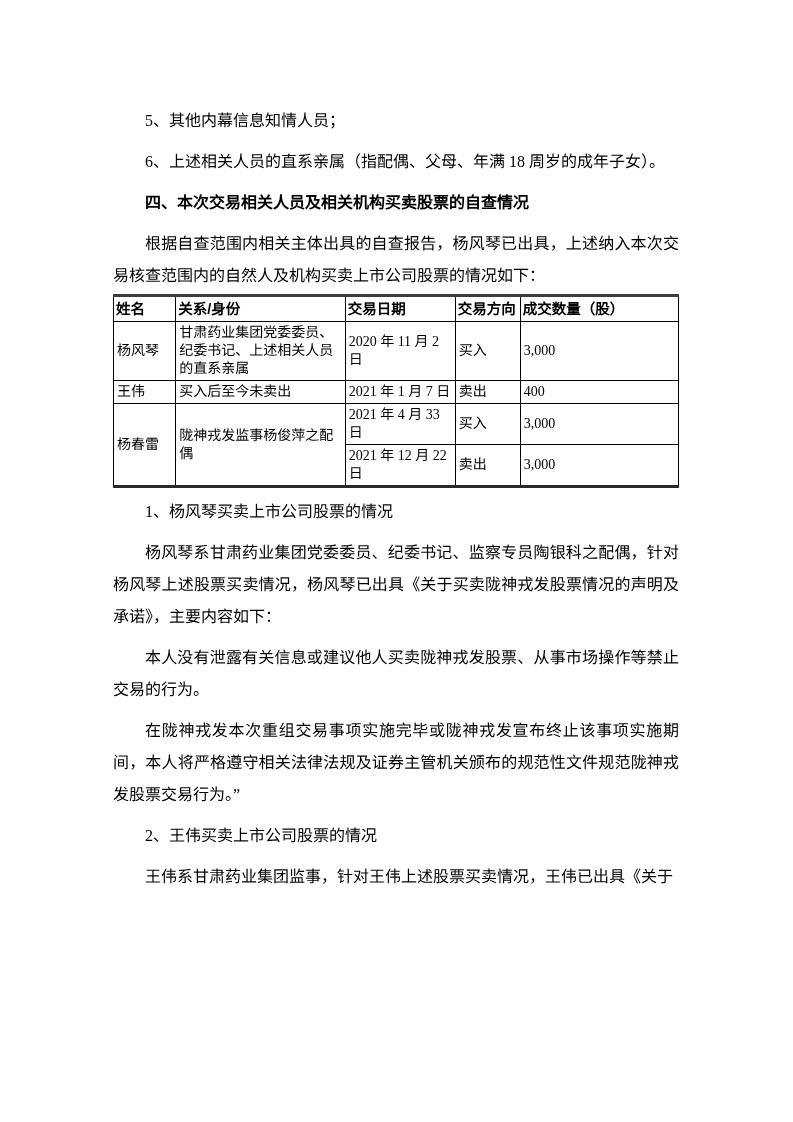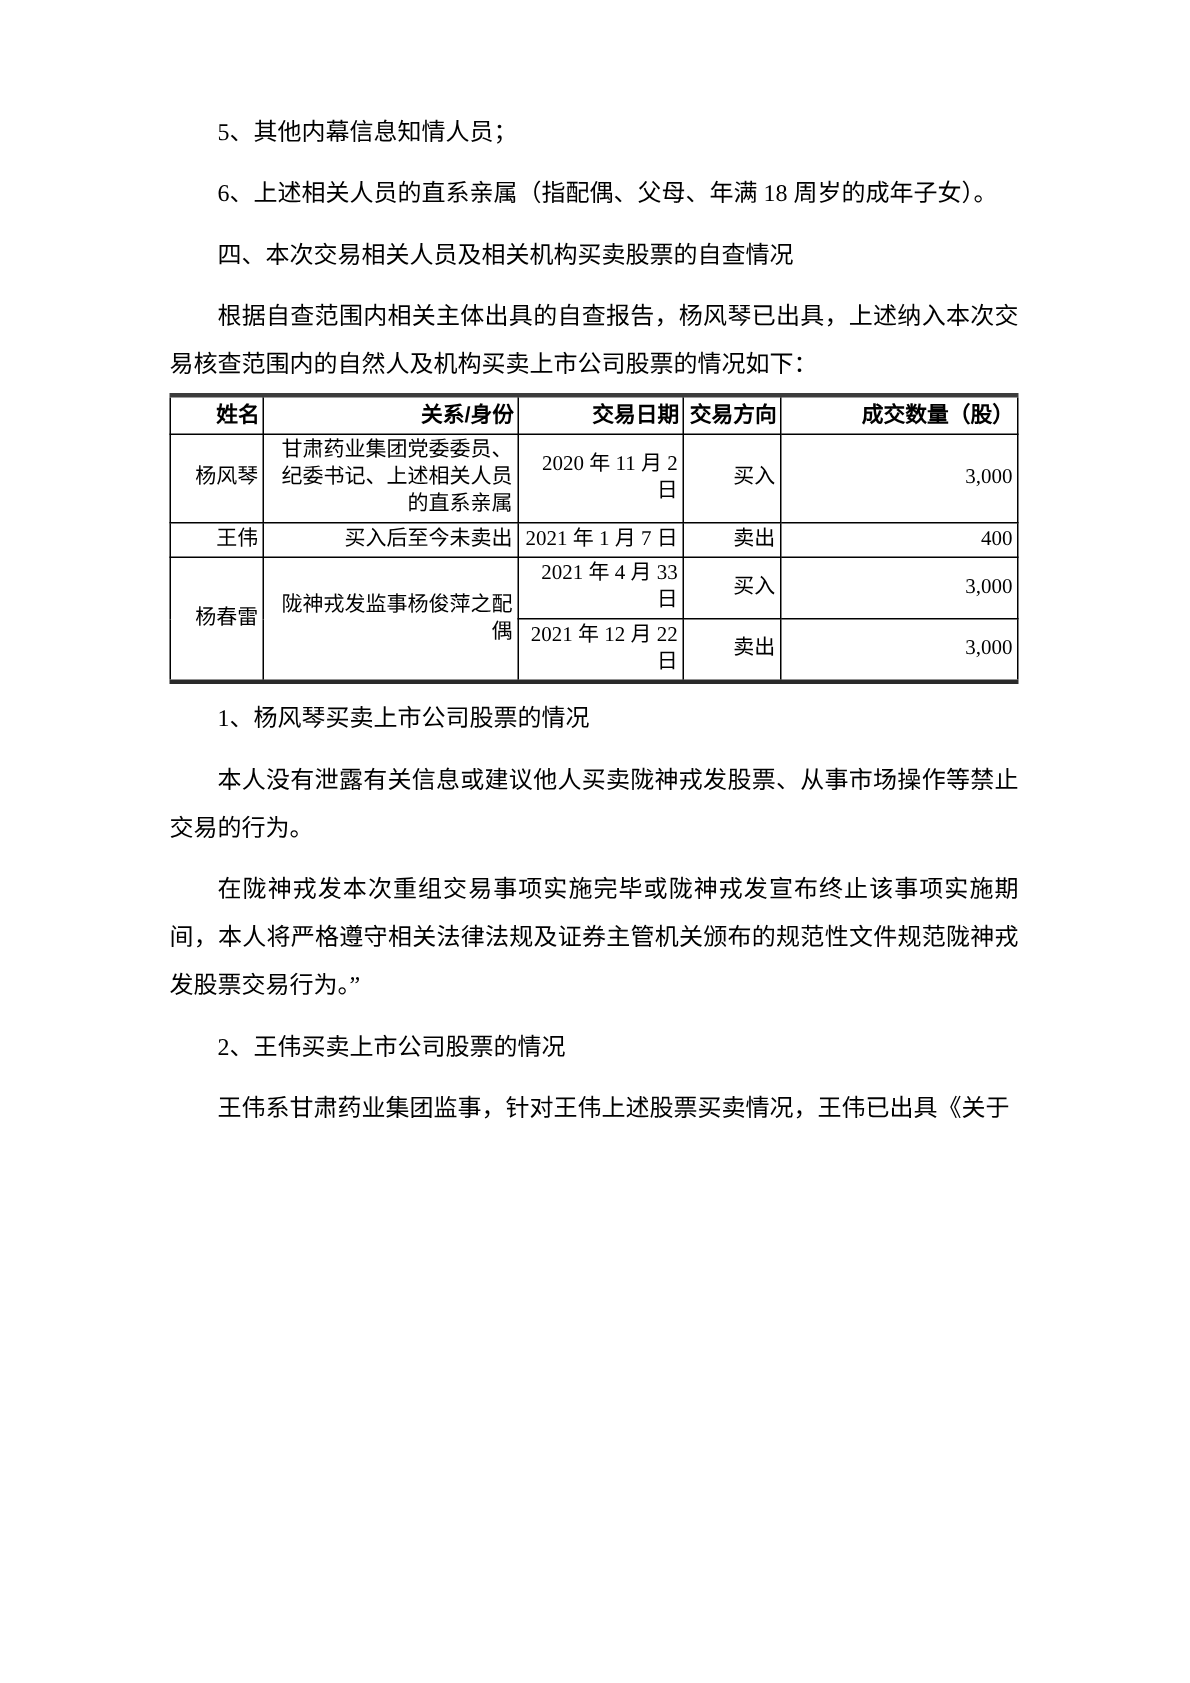--- a/index.html
+++ b/index.html
@@ -2,48 +2,48 @@
 <html lang="zh-CN"><head>
 <meta charset="utf-8">
 <style>
   html,body{margin:0;padding:0;background:#ffffff;}
   .page{
     position:relative;
     width:793px;height:930px;
     box-sizing:border-box;
     overflow:hidden;
     background:#ffffff;
-    padding:73px 114px 40px 113px;
+    padding:105px 114px 40px 113px;
     font-family:"Liberation Serif","DejaVu Serif",serif;
     font-size:16px;
     color:#000000;
   }
   .block{
     margin:0 0 9px 0;
     line-height:32px;
     text-align:justify;
     text-justify:inter-ideograph;
     text-indent:2em;
   }
   .heading{
-    font-weight:400;
+    font-weight:700;
     font-family:"Liberation Sans","DejaVu Sans",sans-serif;
   }
   .blocks-top .block:last-child{margin-bottom:0;}
   table.self-check{
     width:100%;
     border-collapse:collapse;
     margin:2px 0 8px 0;
     font-size:14px;
     border-top:3px solid #3c3c3c;
     border-bottom:3px solid #2a2a2a;
   }
   .self-check th,.self-check td{
     border:1px solid #000000;
-    text-align:right;
+    text-align:left;
     vertical-align:middle;
     padding:2px 3px;
     line-height:18px;
     word-break:break-word;
   }
   .self-check th{
     font-family:"Liberation Sans","DejaVu Sans",sans-serif;
     font-weight:700;
     font-size:14.5px;
     padding:3px 2px;
@@ -102,18 +102,19 @@
         <tr>
           <td>2021 年 12 月 22 日</td>
           <td>卖出</td>
           <td>3,000</td>
         </tr>
       </tbody>
   </table>
 
   <div id="blocks-bottom" class="blocks-bottom">
       <p class="block list">1、杨风琴买卖上市公司股票的情况</p>
+      <p class="block para">杨风琴系甘肃药业集团党委委员、纪委书记、监察专员陶银科之配偶，针对杨风琴上述股票买卖情况，杨风琴已出具《关于买卖陇神戎发股票情况的声明及承诺》，主要内容如下：</p>
       <p class="block para">本人没有泄露有关信息或建议他人买卖陇神戎发股票、从事市场操作等禁止交易的行为。</p>
       <p class="block para">在陇神戎发本次重组交易事项实施完毕或陇神戎发宣布终止该事项实施期间，本人将严格遵守相关法律法规及证券主管机关颁布的规范性文件规范陇神戎发股票交易行为。”</p>
       <p class="block list">2、王伟买卖上市公司股票的情况</p>
       <p class="block para">王伟系甘肃药业集团监事，针对王伟上述股票买卖情况，王伟已出具《关于</p>
     </div>
 </div>
 
 </body></html>

